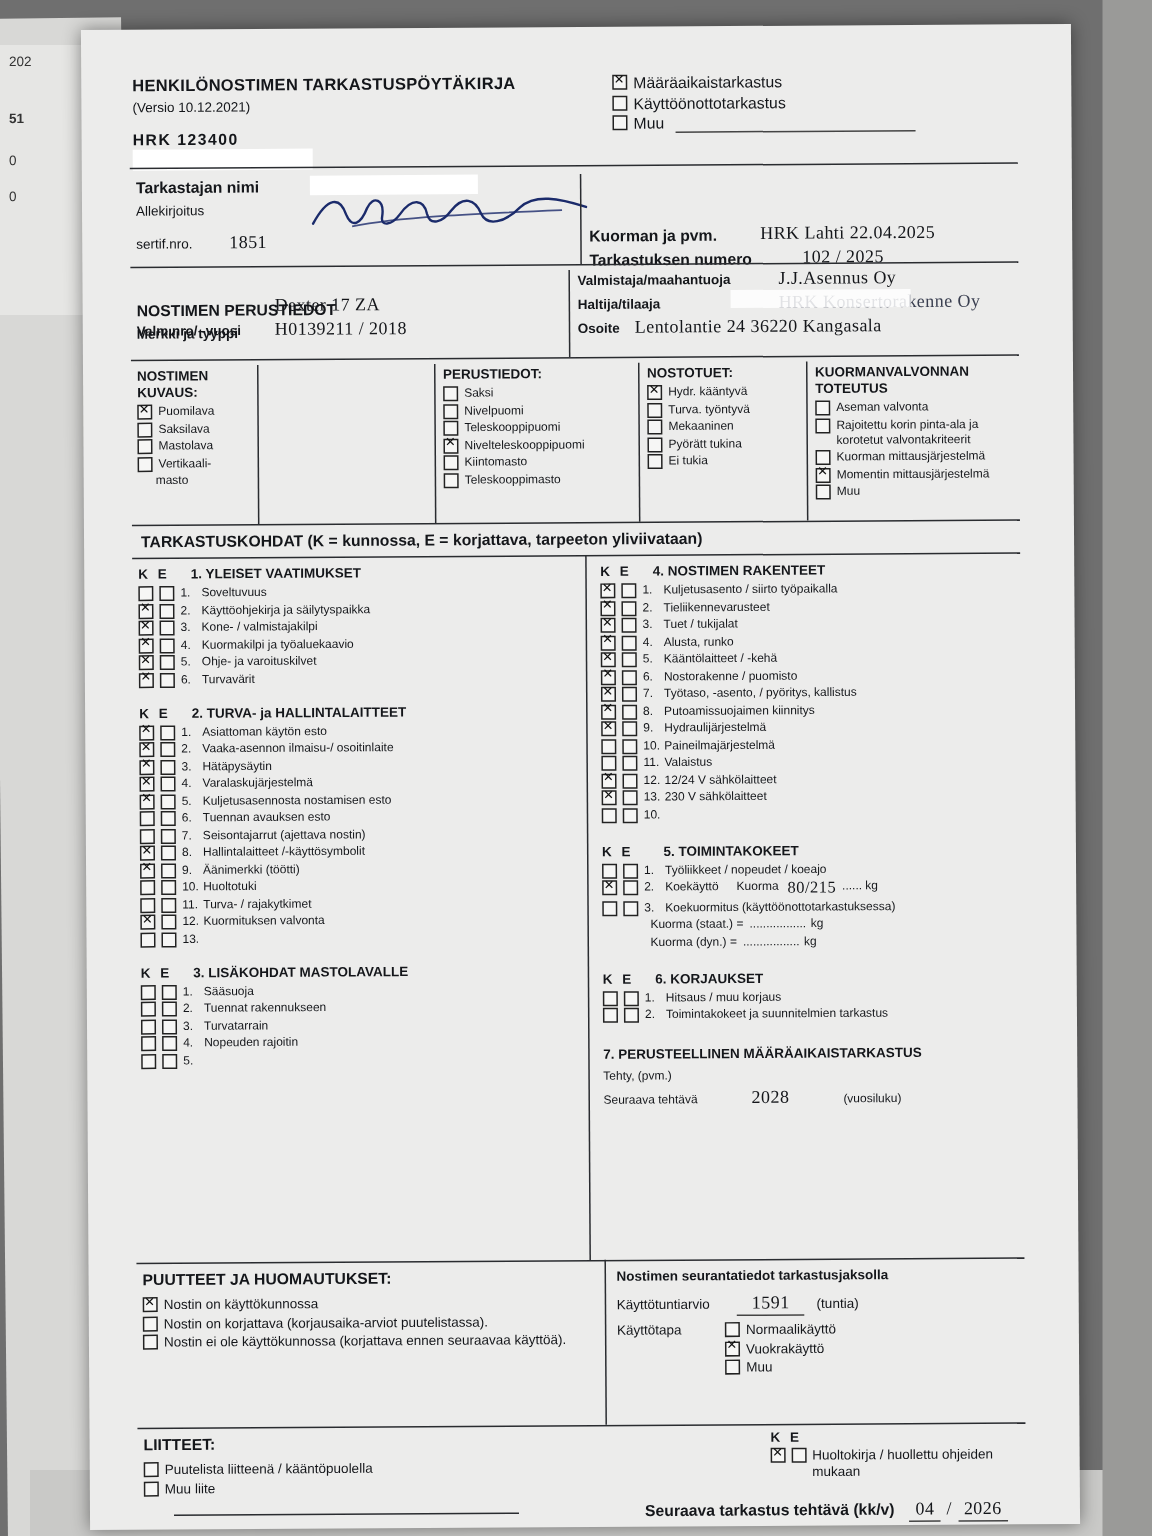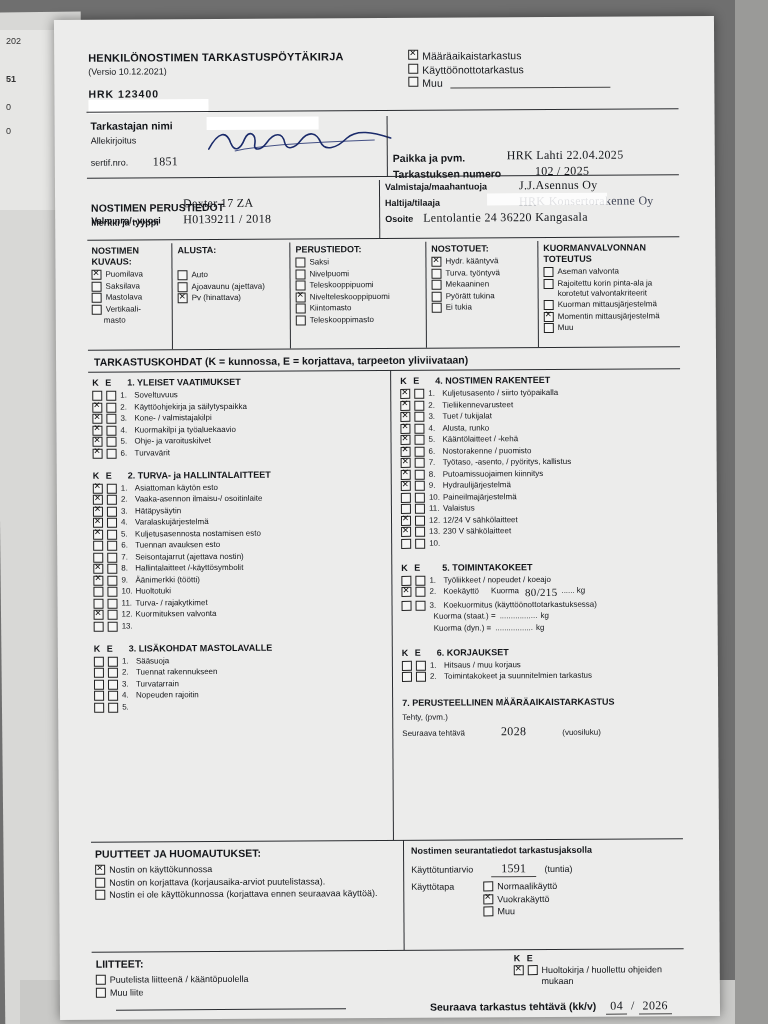--- a/index.html
+++ b/index.html
@@ -97,21 +97,21 @@
     <div class="redact" style="left:120px;top:0px;width:112px;height:13px;"></div>
     <div class="sm" style="position:absolute;left:4px;top:18px;">Allekirjoitus</div>
     <svg class="sig" style="left:118px;top:10px;" width="190" height="28" viewBox="0 0 190 28">
       <path d="M4 22 C14 4, 22 4, 26 16 C30 26, 36 22, 40 12 C44 3, 52 6, 50 18 C49 24, 56 24, 62 16 C70 5, 78 6, 80 16 C82 24, 90 22, 96 14 C104 4, 112 6, 116 16 C120 25, 132 22, 142 12 C152 3, 168 6, 186 12" fill="none" stroke="#1b2b6b" stroke-width="1.6" stroke-linecap="round"></path>
       <path d="M30 24 C60 18, 110 16, 170 14" fill="none" stroke="#1b2b6b" stroke-width="1.1" opacity=".8"></path>
     </svg>
     <div class="sm" style="position:absolute;left:4px;top:40px;">sertif.nro.</div>
     <div class="hw" style="position:absolute;left:66px;top:37px;">1851</div>
 
     <div class="vrule" style="left:300px;top:0px;height:60px;"></div>
-    <div class="t b" style="position:absolute;left:306px;top:36px;">Paikka ja pvm.</div>
+    <div class="t b" style="position:absolute;left:306px;top:36px;">Kuorman ja pvm.</div>
     <div class="hw" style="position:absolute;left:420px;top:33px;">HRK  Lahti 22.04.2025</div>
     <div class="t b" style="position:absolute;left:306px;top:52px;">Tarkastuksen numero</div>
     <div class="hw" style="position:absolute;left:448px;top:49px;">102  /  2025</div>
   </div>
 
   <div class="rule" style="left:18px;top:148px;width:592px;"></div>
 
   <div class="sec" style="left:18px;top:152px;width:592px;height:58px;">
     <div class="t b" style="position:absolute;left:4px;top:20px;">NOSTIMEN PERUSTIEDOT</div>
     <div class="sm b" style="position:absolute;left:4px;top:36px;">Merkki ja tyyppi</div>
@@ -150,35 +150,20 @@
           </div>
       <div class="row">
             <span class="cb"></span>
             <span class="xs">Vertikaali-</span>
           </div>
       <div class="xs" style="margin-left:12px;">masto</div>
     </div>
 
     <div class="vrule" style="left:84px;top:0px;height:106px;"></div>
 
-    <div style="position:absolute;left:90px;top:2px;width:110px;">
-      <div class="sm b">ALUSTA:</div>
-      <div class="row" style="margin-top:14px;">
-            <span class="cb"></span>
-            <span class="xs">Auto</span>
-          </div>
-      <div class="row">
-            <span class="cb"></span>
-            <span class="xs">Ajoavaunu (ajettava)</span>
-          </div>
-      <div class="row">
-            <span class="cb x"></span>
-            <span class="xs">Pv (hinattava)</span>
-          </div>
-    </div>
 
     <div class="vrule" style="left:202px;top:0px;height:106px;"></div>
 
     <div style="position:absolute;left:208px;top:2px;width:128px;">
       <div class="sm b">PERUSTIEDOT:</div>
       <div class="row" style="margin-top:2px;">
             <span class="cb"></span>
             <span class="xs">Saksi</span>
           </div>
       <div class="row">

